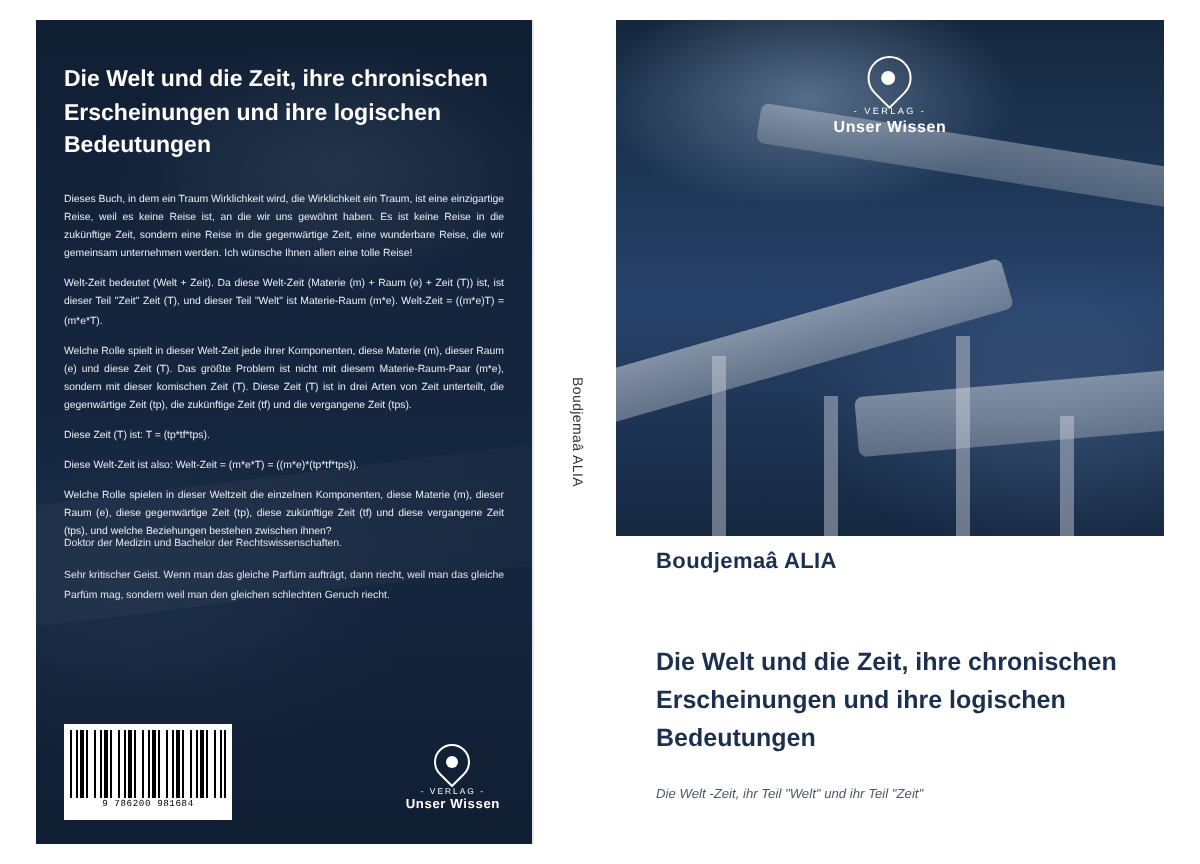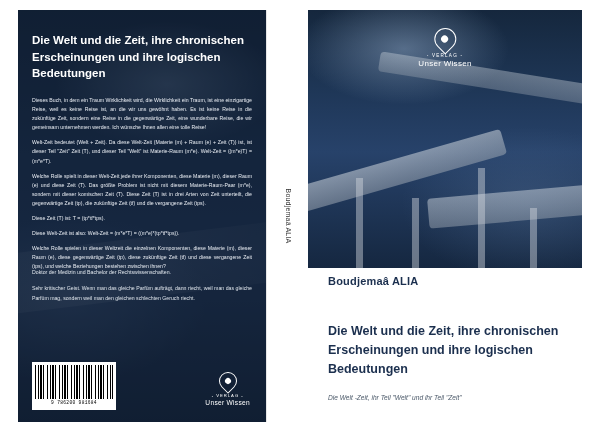--- a/index.html
+++ b/index.html
@@ -141,21 +141,21 @@
     border-radius: 50%;
     background: #ffffff;
   }
   .pub-verlag {
     font-size: 4.2px;
     letter-spacing: 1px;
     margin-bottom: 1px;
   }
   .pub-name {
     font-size: 6.6px;
-    font-weight: normal;
+    font-weight: bold;
     letter-spacing: 0.3px;
   }
 
   
   .spine {
     position: absolute;
     left: 266px;
     top: 10px;
     width: 42px;
     height: 412px;

